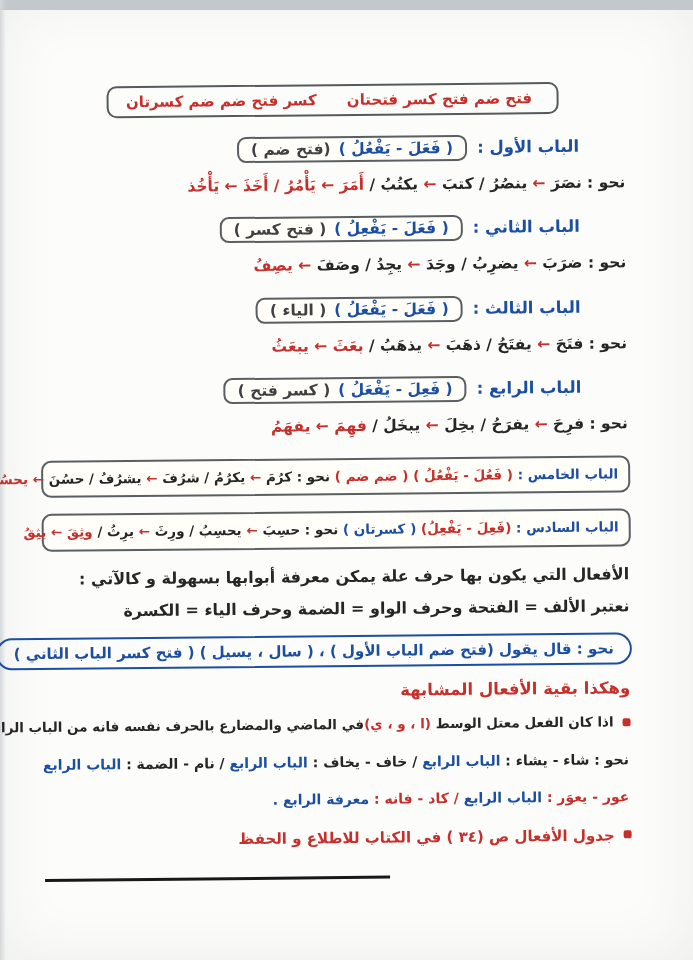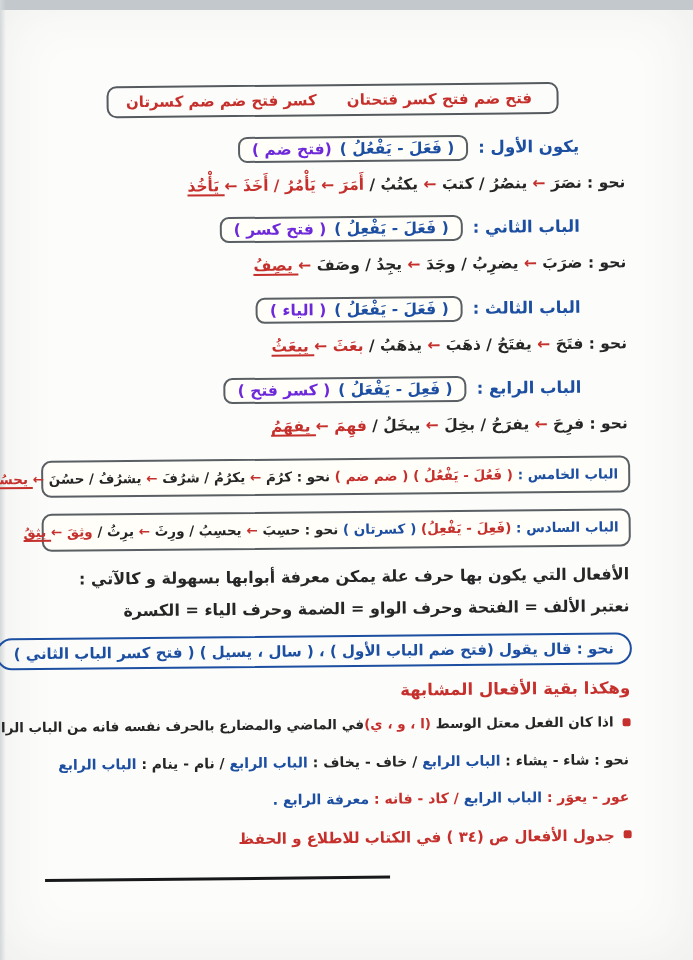--- a/index.html
+++ b/index.html
@@ -20,38 +20,38 @@
   .content{
     position:absolute;top:0;left:0;right:0;
     padding:84px 64px 0 40px;
     direction:rtl;text-align:right;
     font-weight:700;color:#262626;
     transform:rotate(-0.55deg);transform-origin:50% 40%;
   }
   .c-k{color:#262626;}
   .c-r{color:#c5302c;}
   .c-b{color:#1c4fa1;}
-  .u{text-decoration:underline;text-decoration-color:#c5302c;text-decoration-thickness:2px;text-underline-offset:3px;}
+  .u{text-decoration-color:#c5302c;text-decoration-thickness:2px;text-underline-offset:3px;}
 
   .header-box{
     border:2px solid #555a5e;border-radius:10px;
     width:400px;margin:0 auto 20px;
     padding:5px 24px;
     display:flex;justify-content:space-between;gap:30px;
     color:#c5302c;font-size:15px;white-space:nowrap;
   }
 
   .bab-row{margin:0 48px 12px 0;font-size:16.5px;white-space:nowrap;}
   .bab-label{color:#1c4fa1;margin-left:10px;}
   .bab-box{
     display:inline-block;border:2px solid #5a5f63;border-radius:9px;
     padding:2px 12px;font-size:15.5px;background:#fffef9;
   }
   .bab-box .pattern{color:#1c4fa1;}
-  .bab-box .harakat{color:#6d28d9;margin-right:8px;}
+  .bab-box .harakat{color:#404040;margin-right:8px;}
 
   .example{margin:0 2px 20px 0;font-size:15.5px;white-space:nowrap;line-height:1.45;}
 
   .fullbox{
     border:2px solid #5a5f63;border-radius:10px;background:#fffef9;
     padding:6px 10px;margin:0 0 16px 0;
     font-size:13.5px;white-space:nowrap;line-height:1.6;
   }
 
   .para{margin:0 2px 8px 0;font-size:16px;line-height:1.5;white-space:nowrap;}
@@ -89,21 +89,21 @@
   <div class="photo-edge-left"></div>
 
   <div class="content">
 
     <div class="header-box">
       <span>فتح ضم فتح كسر فتحتان</span>
       <span>كسر فتح ضم ضم كسرتان</span>
     </div>
 
     <div class="bab-row">
-      <span class="bab-label">يكون الأول :</span><span class="bab-box"><span class="pattern">( فَعَلَ - يَفْعُلُ )</span><span class="harakat">(فتح ضم )</span></span>
+      <span class="bab-label">الباب الأول :</span><span class="bab-box"><span class="pattern">( فَعَلَ - يَفْعُلُ )</span><span class="harakat">(فتح ضم )</span></span>
     </div>
     <div class="example"><span class="c-k">نحو : نصَرَ </span><span class="c-r">←</span><span class="c-k"> ينصُرُ / كتبَ </span><span class="c-r">←</span><span class="c-k"> يكتُبُ /  </span><span class="c-r">أَمَرَ </span><span class="c-r">←</span><span class="c-r"> يَأْمُرُ /  أَخَذَ </span><span class="c-r">←</span><span class="c-r u"> يَأْخُذ</span></div>
 
     <div class="bab-row">
       <span class="bab-label">الباب الثاني :</span><span class="bab-box"><span class="pattern">( فَعَلَ - يَفْعِلُ )</span><span class="harakat">( فتح كسر )</span></span>
     </div>
     <div class="example"><span class="c-k">نحو : ضرَبَ </span><span class="c-r">←</span><span class="c-k"> يضرِبُ / وجَدَ </span><span class="c-r">←</span><span class="c-k"> يجِدُ / وصَفَ </span><span class="c-r">←</span><span class="c-r u"> يصِفُ</span></div>
 
     <div class="bab-row">
       <span class="bab-label">الباب الثالث :</span><span class="bab-box"><span class="pattern">( فَعَلَ - يَفْعَلُ )</span><span class="harakat">( الياء )</span></span>
@@ -125,21 +125,21 @@
       <span class="pill">نحو : قال يقول (فتح ضم الباب الأول ) ، ( سال ، يسيل ) ( فتح كسر الباب الثاني )</span>
     </div>
 
     <p class="red-head">وهكذا بقية الأفعال المشابهة</p>
 
     <div class="bullet-line">
       <span class="sq"></span>
       <span class="bullet-text"><span class="c-k">اذا كان الفعل معتل الوسط </span><span class="c-r">(ا ، و ، ي)</span><span class="c-k">في الماضي والمضارع بالحرف نفسه فانه من الباب الرابع</span></span>
     </div>
 
-    <p class="weak-line"><span class="c-k">نحو : شاء - يشاء : </span><span class="c-b">الباب الرابع</span><span class="c-k"> / خاف - يخاف : </span><span class="c-b">الباب الرابع</span><span class="c-k"> / نام - ينام : </span><span class="c-b">الباب الرابع</span></p>
+    <p class="weak-line"><span class="c-k">نحو : شاء - يشاء : </span><span class="c-b">الباب الرابع</span><span class="c-k"> / خاف - يخاف : </span><span class="c-b">الباب الرابع</span><span class="c-k"> / نام - الضمة : </span><span class="c-b">الباب الرابع</span></p>
     <p class="weak-line"><span class="c-r">عور - يعوَر : </span><span class="c-b">الباب الرابع</span><span class="c-r"> / كاد - فانه : </span><span class="c-b">معرفة الرابع .</span></p>
 
     <div class="bullet-line ref">
       <span class="sq"></span>
       <span class="bullet-text">جدول الأفعال ص (٣٤ ) في الكتاب للاطلاع و الحفظ</span>
     </div>
 
     <div class="bottom-rule"></div>
 
   </div>

